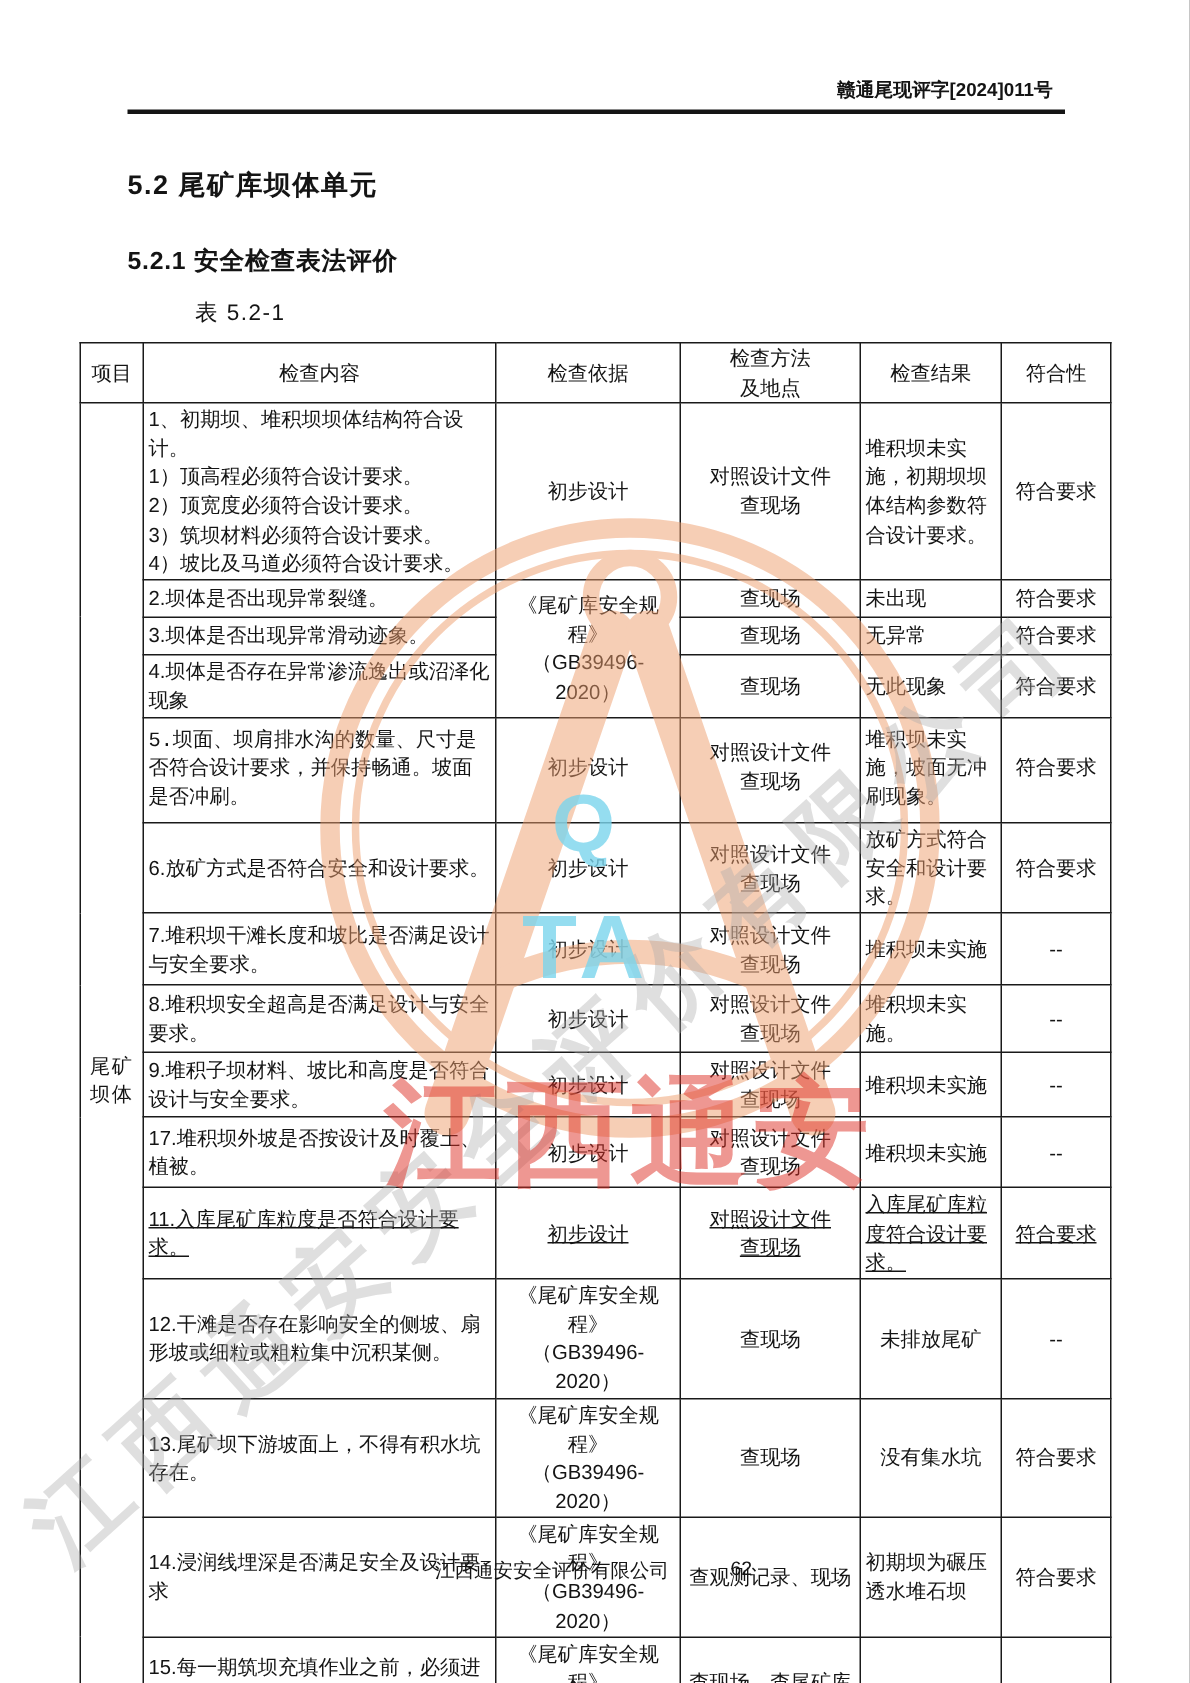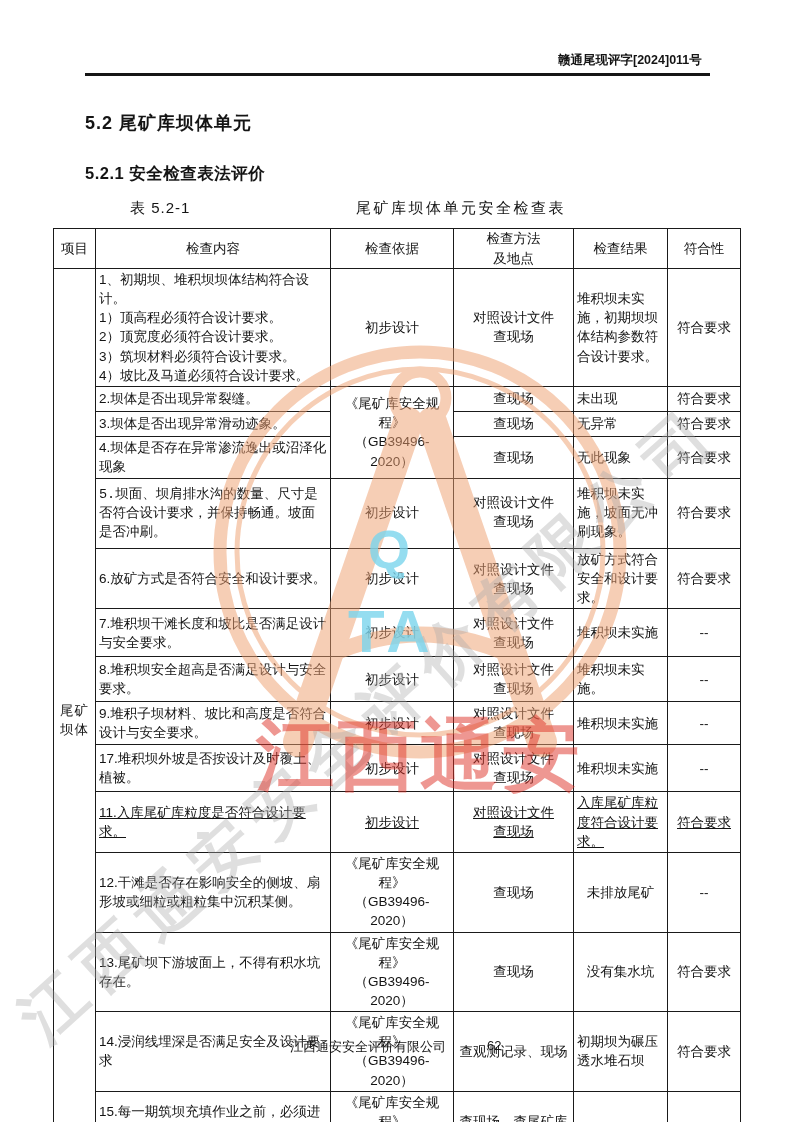--- a/index.html
+++ b/index.html
@@ -48,21 +48,20 @@
 <body>
 
 <div class="page">
 
   <div class="doc-header-right">赣通尾现评字[2024]011号</div>
   <div class="header-rule"></div>
 
   <div class="sec-title">5.2 尾矿库坝体单元</div>
   <div class="subsec-title">5.2.1 安全检查表法评价</div>
   <div class="tbl-label">表 5.2-1</div>
-  <div class="tbl-caption">尾矿库坝体单元安全检查表</div>
 
   <table class="check">
     <colgroup>
       <col style="width:42px">
         <col style="width:235px">
         <col style="width:123px">
       <col style="width:120px">
         <col style="width:94px">
         <col style="width:73px">
     </colgroup>

